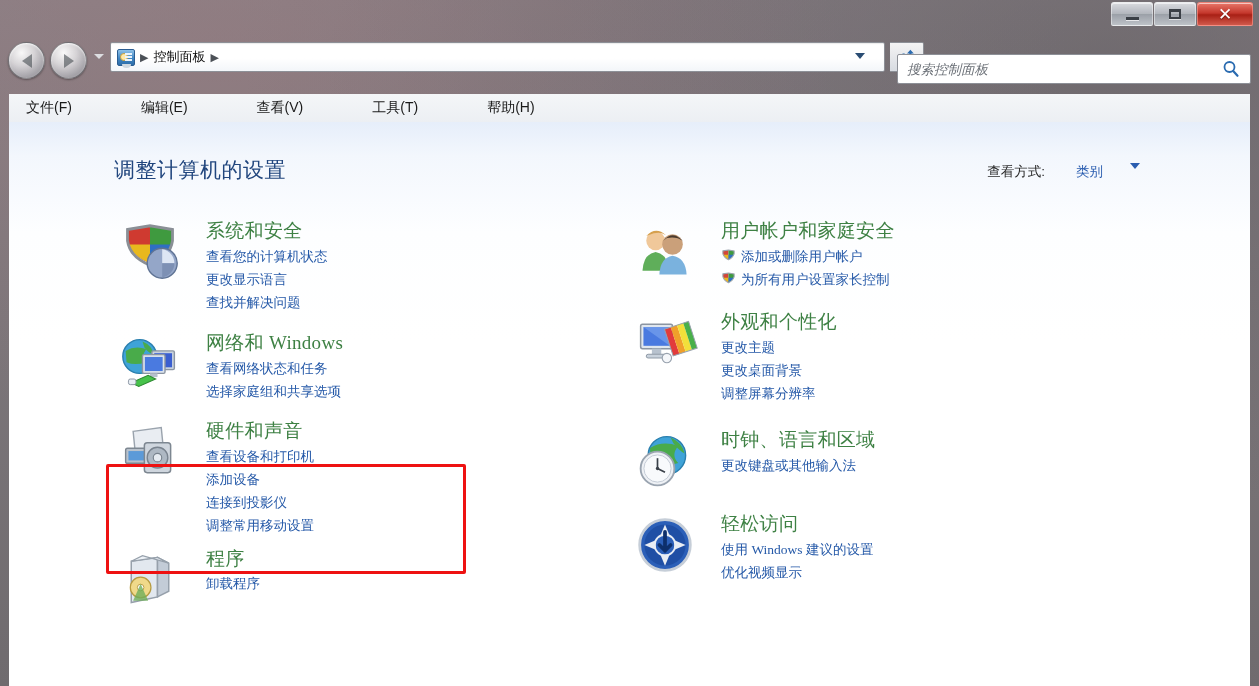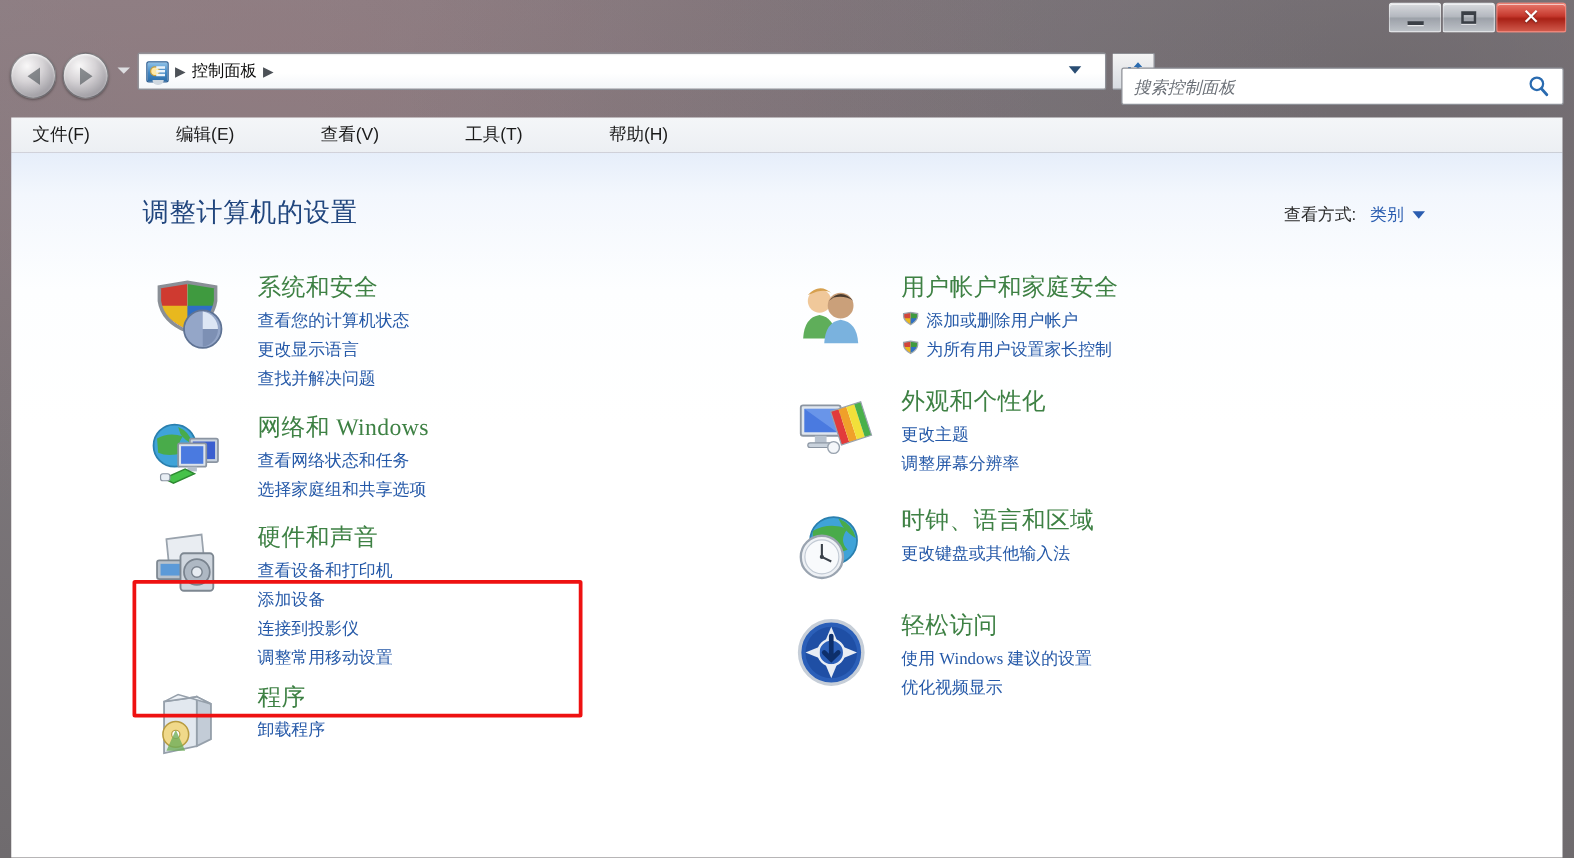--- a/index.html
+++ b/index.html
@@ -119,21 +119,21 @@
   
   #content {
     position:absolute; left:9px; top:122px; width:1241px; height:564px;
     background:
       linear-gradient(180deg,#e6eefa 0%, #f3f7fd 34px, #fdfeff 110px, #ffffff 220px, #ffffff 100%);
     overflow:hidden;
   }
 
   #pagehead { position:absolute; left:105px; top:34px; font-size:21px; color:#21467e; letter-spacing:.5px; }
 
-  #viewby { position:absolute; right:110px; top:41px; display:flex; align-items:center; font-size:13.5px; }
+  #viewby { position:absolute; right:110px; top:41px; display:flex; align-items:flex-start; font-size:13.5px;gap:20px; }
   #viewby .lbl { color:#2a2a2a; }
   #viewby .val { color:#2a5db0; margin-left:11px; }
   #viewby .caret { width:0; height:0; margin-left:7px; border-left:5px solid transparent; border-right:5px solid transparent; border-top:6px solid #2a5db0; }
 
   .col { position:absolute; top:98px; }
   #colL { left:105px; width:470px; }
   #colR { left:620px; width:470px; }
 
   .cat { position:relative; min-height:60px; padding-left:92px;font-family:Liberation Serif, serif; }
   .cat .icon { position:absolute; left:0; top:2px; width:78px; height:62px; }
@@ -320,20 +320,21 @@
            <rect x="36" y="14" width="7" height="30" fill="#e23b3b"></rect>
            <rect x="43" y="14" width="7" height="30" fill="#f0a02a"></rect>
            <rect x="50" y="14" width="7" height="30" fill="#f2e03a"></rect>
            <rect x="57" y="14" width="6" height="30" fill="#49b04a"></rect>
            <rect x="36" y="14" width="27" height="30" fill="none" stroke="#98a2ae" stroke-width="1"></rect>
          </g>
          <circle cx="34" cy="48" r="5" fill="#f5f7fa" stroke="#98a2ae" stroke-width="1.2"></circle>
             </svg></div>
           <h2>外观和个性化</h2>
           <a href="#">更改主题</a>
+          <a href="#">更改桌面背景</a>
           <a href="#">调整屏幕分辨率</a>
         </div>
         <div class="cat" style="margin-bottom: 24px;">
           <div class="icon"><svg viewBox="0 0 64 64" width="72" height="60">
               <circle cx="34" cy="26" r="20" fill="#3fa3d8"></circle>
          <path d="M16 18 Q30 10 46 16 Q38 26 46 34 Q30 40 17 34 Z" fill="#49ab4a"></path>
          <path d="M38 7 Q50 12 53 24 Q46 20 41 13 Z" fill="#49ab4a"></path>
          <circle cx="34" cy="26" r="20" fill="none" stroke="#2a7fae" stroke-width="1.5"></circle>
          <circle cx="24" cy="40" r="18" fill="#eef1f5" stroke="#9aa4b0" stroke-width="2"></circle>
          <circle cx="24" cy="40" r="14.5" fill="#f8fafc" stroke="#c2cad4" stroke-width="1"></circle>

